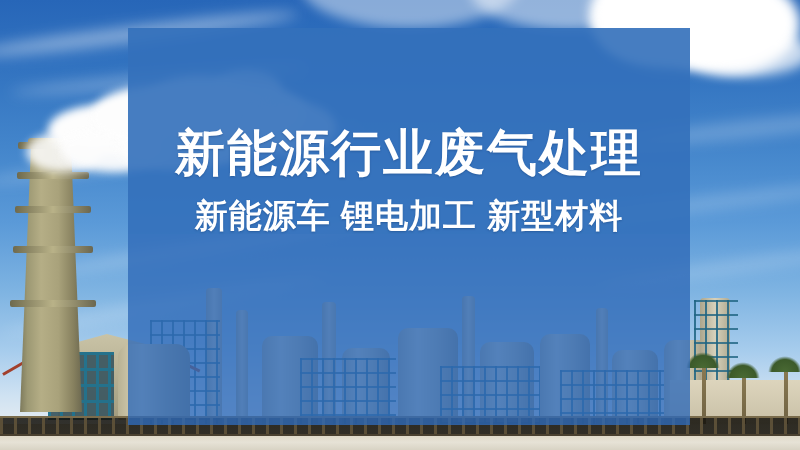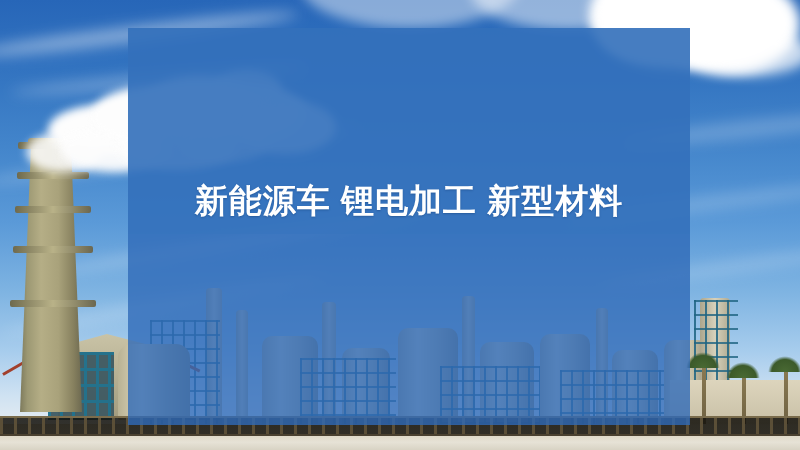--- a/index.html
+++ b/index.html
@@ -222,21 +222,21 @@
   }
   .subtitle {
     color: #ffffff;
     font-size: 33px;
     font-weight: bold;
     letter-spacing: 1px;
     line-height: 1;
     white-space: nowrap;
     text-shadow: 0 1px 2px rgba(15,50,100,.35);
   }
-  .sub1 { margin-top: 56px; }
+  .sub1 { margin-top: 21px; }
   .sub2 { margin-top: 23px; }
 </style>
 </head>
 <body>
 
 <div id="banner">
 
   <div class="photo">
 
     <div class="sky"></div>
@@ -314,16 +314,17 @@
 
     <div class="ground"></div>
     <div class="fence"></div>
   </div>
 
   <div class="overlay-panel">
     <div class="overlay-top"></div>
   </div>
 
   <div class="text-stack">
+    <div class="title">新能源行业废气处理</div>
     <div class="subtitle sub1">新能源车  锂电加工  新型材料</div>
   </div>
 
 </div>
 
 </body></html>

